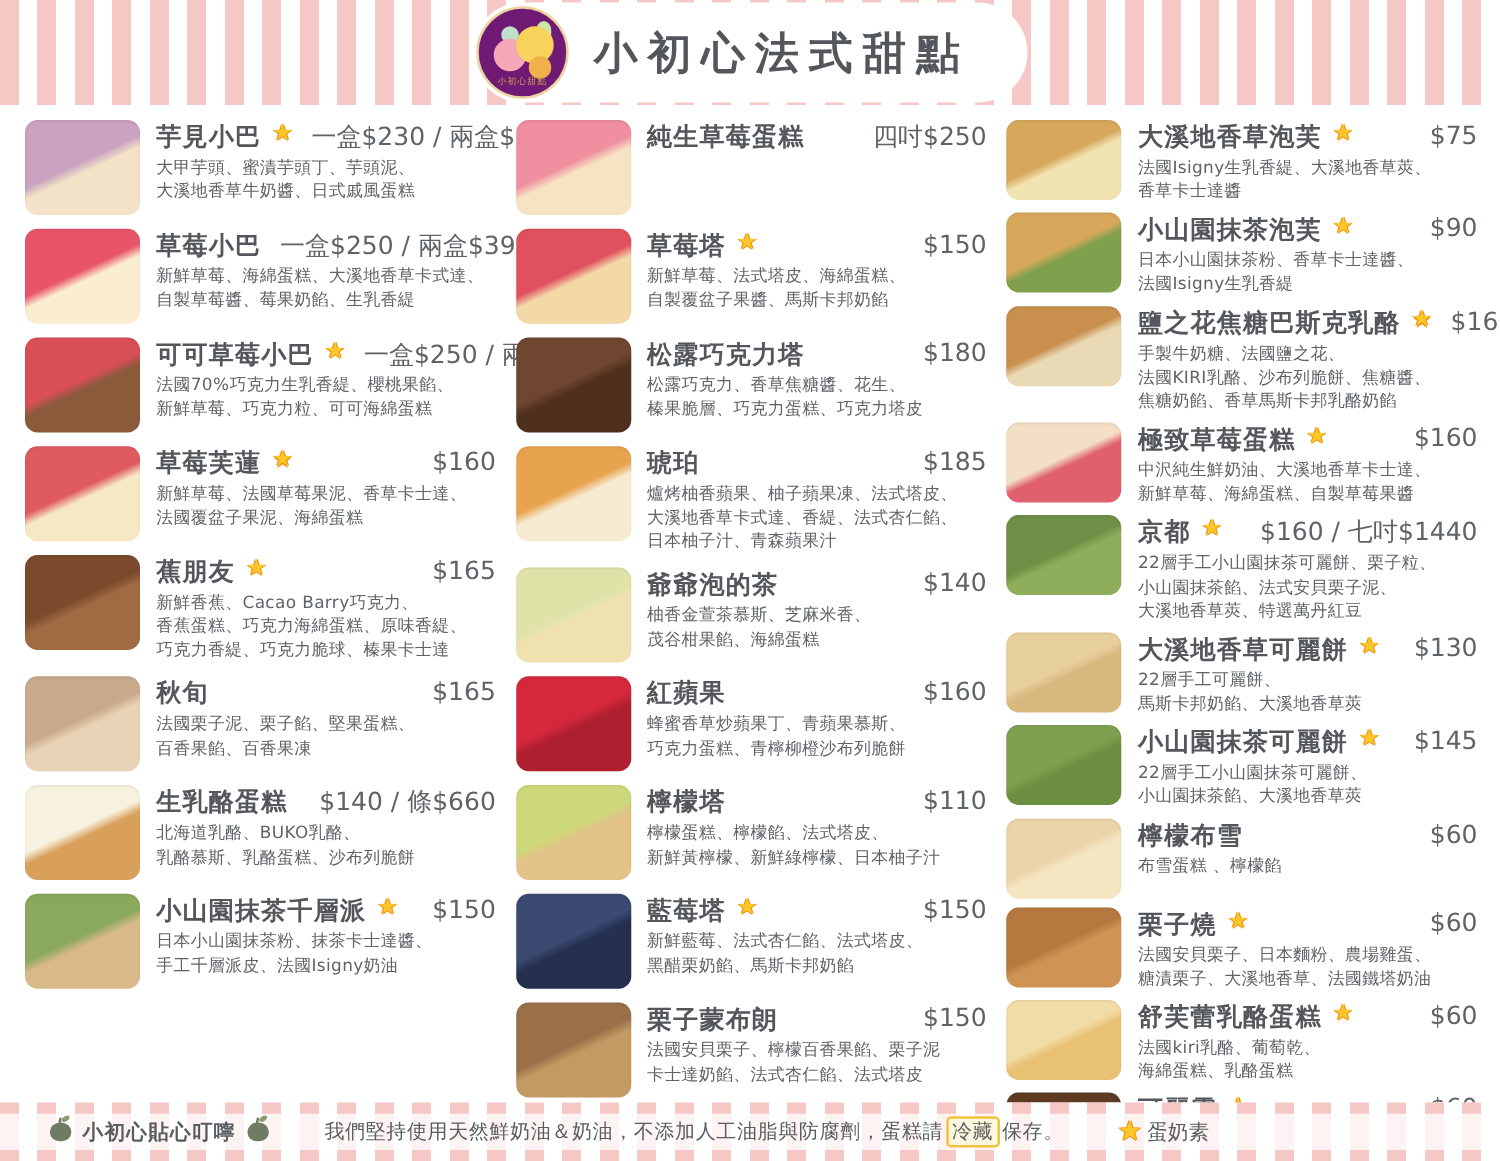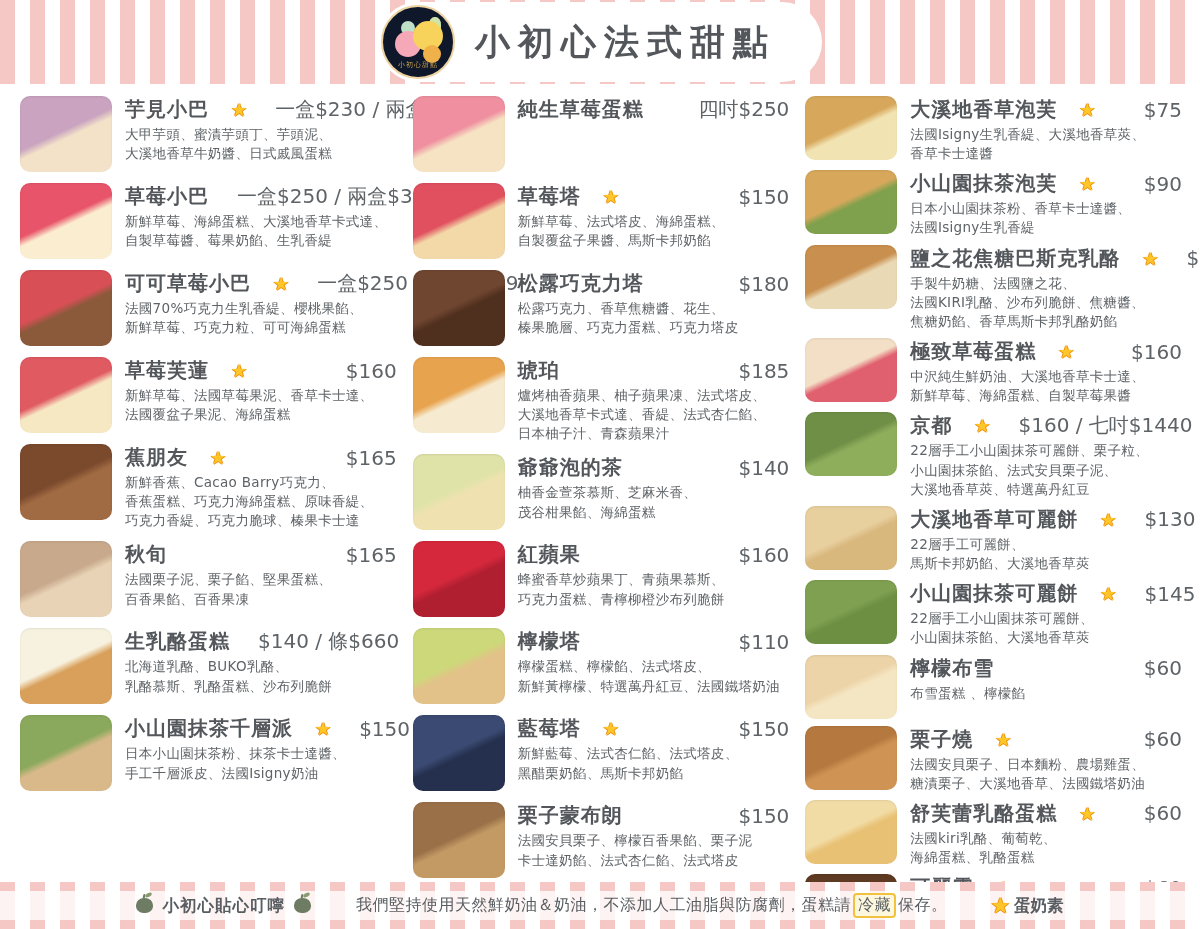--- a/index.html
+++ b/index.html
@@ -4,53 +4,53 @@
 <style>
   * { margin:0; padding:0; box-sizing:border-box; }
   html,body { width:1200px; }
   body { font-family:"DejaVu Sans","Liberation Sans",sans-serif; background:#ffffff; color:#54585c; }
   .page { width:1200px; height:929px; overflow:hidden; background:#ffffff; position:relative; }
 
   
   .stripes { background:repeating-linear-gradient(90deg,#f6c8c5 0px,#f6c8c5 15px,#ffffff 15px,#ffffff 30px); }
   .top-band { height:84px; display:flex; align-items:center; justify-content:center; }
   .title-plate { display:flex; align-items:center; gap:20px; background:#ffffff; border-radius:50px; padding:3px 46px 3px 3px; }
-  .logo { width:74px; height:74px; border-radius:50%; background:#0f172a; border:2px solid #ecd3a0; position:relative; overflow:hidden; flex-shrink:0; }
+  .logo { width:74px; height:74px; border-radius:50%; background:#701a75; border:2px solid #ecd3a0; position:relative; overflow:hidden; flex-shrink:0; }
   .logo .blob { position:absolute; border-radius:50%; }
   .blob.b1 { width:26px; height:26px; left:12px; top:24px; background:#f4a8b8; }
   .blob.b2 { width:30px; height:30px; left:30px; top:14px; background:#f8d35c; }
   .blob.b3 { width:18px; height:18px; left:40px; top:38px; background:#f0b04a; }
   .blob.b4 { width:14px; height:14px; left:18px; top:14px; background:#bfe0c8; }
   .blob.b5 { width:12px; height:16px; left:46px; top:10px; background:#cfe4a8; border-radius:50% 50% 40% 60%; }
   .logo-text { position:absolute; bottom:7px; left:0; right:0; text-align:center; font-size:7px; color:#c9a24e; letter-spacing:1px; }
   h1.title { font-size:35px; font-weight:bold; letter-spacing:8px; color:#53575b; white-space:nowrap; }
 
   
   .menu { display:flex; gap:16px; padding:12px 18px 0 20px; height:798px; overflow:hidden; }
   .col { flex:1 1 0; min-width:0; display:flex; flex-direction:column; }
   .item { display:flex; align-items:flex-start; margin-bottom:11px; }
   .col3 .item { margin-bottom:7px; }
   .photo { width:92px; height:76px; border-radius:10px; flex-shrink:0; margin-right:13px; box-shadow:0 1px 2px rgba(0,0,0,0.08) inset; }
   .col3 .photo { height:64px; }
   .info { flex:1; min-width:0; }
-  .name-row { display:flex; align-items:center; gap:22px; }
+  .name-row { display:flex; align-items:flex-start; gap:9px; }
   .name { font-size:20px; font-weight:bold; color:#53575b; white-space:nowrap; letter-spacing:1px; }
   .star-ic { font-size:18px; color:#ffc629; text-shadow:0 0 1px #ec9413, 0 1px 0 #ec9413, 1px 0 0 #ec9413, -1px 0 0 #ec9413; flex-shrink:0; }
   .price { margin-left:auto; font-size:20px; color:#5e6367; white-space:nowrap; padding-left:6px; }
   .desc { font-size:13.5px; line-height:1.42; color:#5e6367; white-space:pre-line; margin-top:2px; letter-spacing:0.3px; }
 
   
   .bottom-band { position:absolute; left:0; right:0; bottom:0; height:47px; }
-  .footer-strip { position:absolute; left:0; right:0; top:9px; bottom:9px; background:rgba(255,255,255,0.78); display:flex; align-items:center; justify-content:center; gap:9px; }
+  .footer-strip { position:absolute; left:0; right:0; top:9px; bottom:9px; background:rgba(255,255,255,0.78); display:flex; align-items:center; justify-content:flex-start; gap:9px;padding-left:40px; }
   .footer-head { font-size:16.5px; font-weight:bold; color:#585d61; letter-spacing:1px; }
   .footer-msg { font-size:16px; color:#585d61; letter-spacing:0.5px; margin-left:36px; }
   .cold-badge { display:inline-block; border:2px solid #f2c23e; background:#fdf8dd; border-radius:4px; padding:0 3px; margin:0 2px; font-size:16px; color:#585d61; }
   .veg { display:flex; align-items:center; gap:4px; margin-left:34px; }
   .veg .star-ic { font-size:22px; }
-  .veg-label { font-size:16.5px; color:#585d61;font-weight:bold; }
+  .veg-label { font-size:16.5px; color:#585d61; }
   .apple { position:relative; width:17px; height:15px; background:#6e7c63; border-radius:48% 48% 45% 45%; display:inline-block; }
   .apple::before { content:""; position:absolute; top:-4px; left:7px; width:2px; height:5px; background:#6e7c63; border-radius:1px; transform:rotate(12deg); }
   .apple::after { content:""; position:absolute; top:-5px; left:9px; width:7px; height:4px; background:#8a9a72; border-radius:60% 40% 60% 40%; transform:rotate(-22deg); }
 </style>
 </head>
 <body>
 
 <div class="page">
 
   <header class="top-band stripes">
@@ -232,21 +232,21 @@
           </div>
         </article>
         <article class="item">
           <div class="photo" style="background: linear-gradient(155deg, rgb(205, 216, 122) 46%, rgb(226, 194, 136) 54%);"></div>
           <div class="info">
             <div class="name-row">
               <span class="name">檸檬塔</span>
               <span class="price">$110</span>
             </div>
             <p class="desc">檸檬蛋糕、檸檬餡、法式塔皮、
-新鮮黃檸檬、特選萬丹紅豆、法國鐵塔奶油</p>
+新鮮黃檸檬、新鮮綠檸檬、日本柚子汁</p>
           </div>
         </article>
         <article class="item">
           <div class="photo" style="background: linear-gradient(155deg, rgb(59, 74, 114) 46%, rgb(37, 48, 78) 54%);"></div>
           <div class="info">
             <div class="name-row">
               <span class="name">藍莓塔</span>
               <span class="star-ic">★</span>
               <span class="price">$150</span>
             </div>

